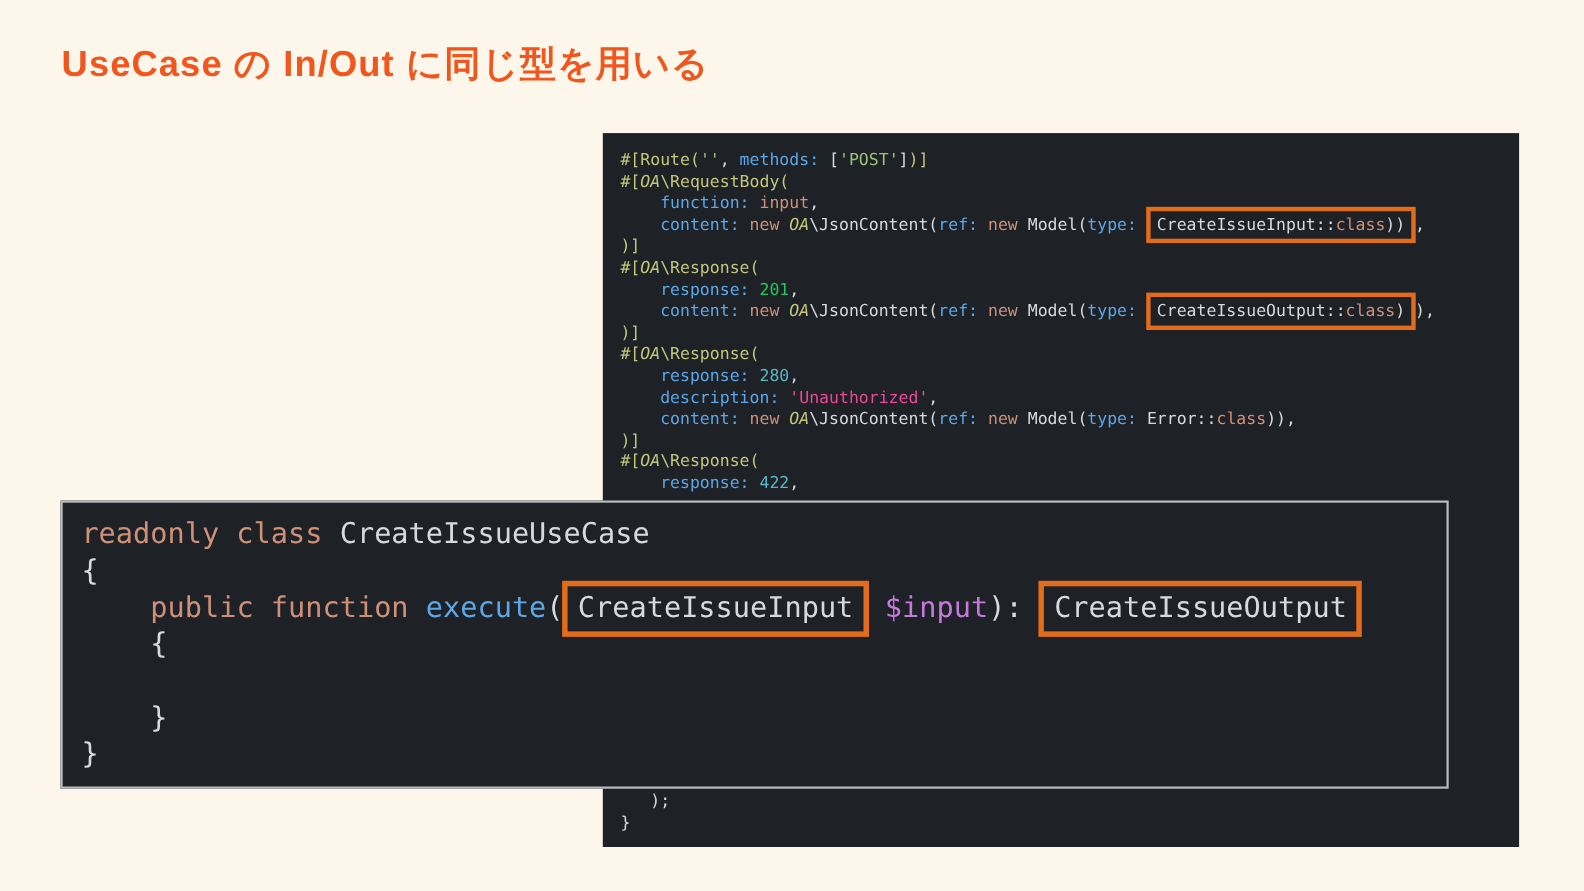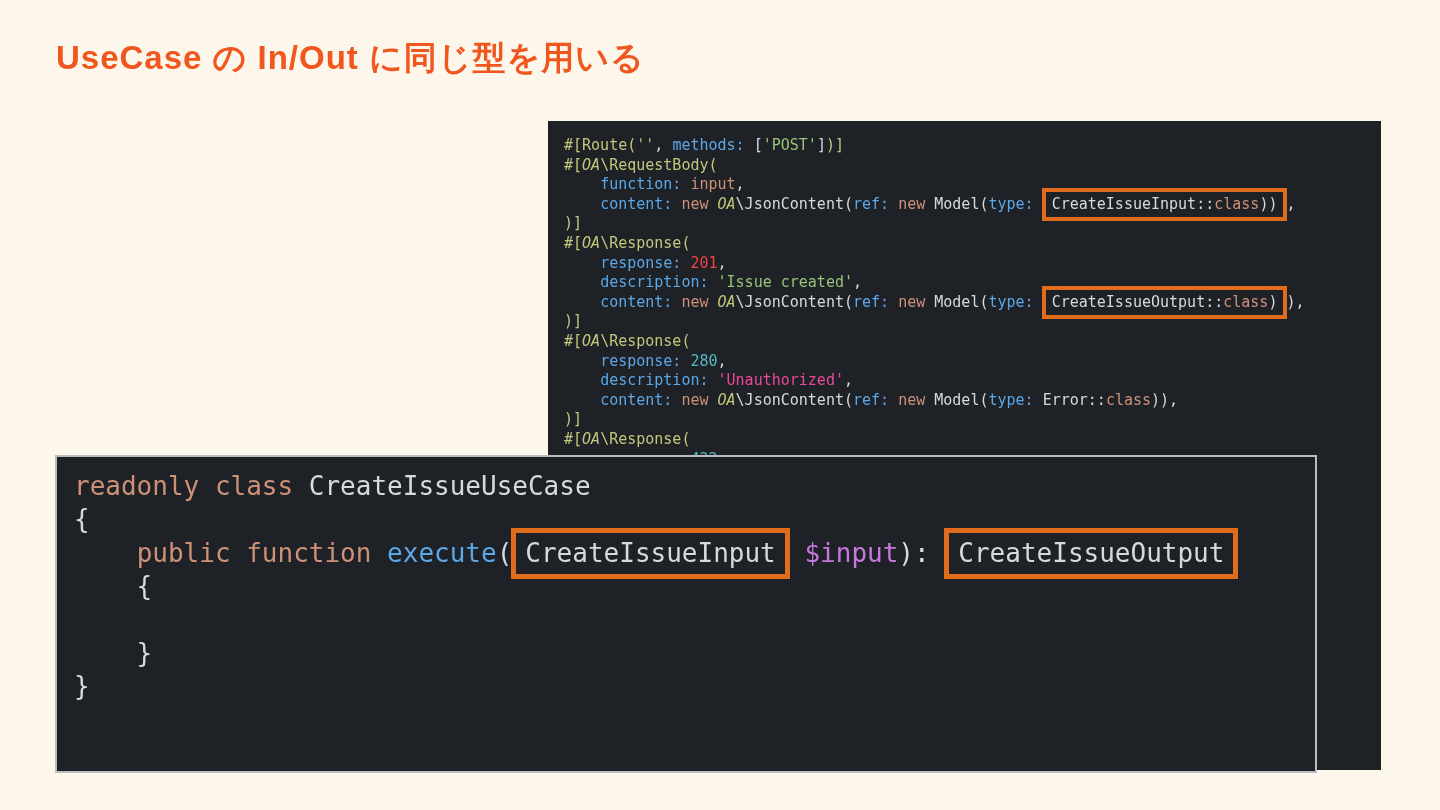--- a/index.html
+++ b/index.html
@@ -43,21 +43,21 @@
     left: 16px;
     top: 598px;
     font-family: "DejaVu Sans Mono", monospace;
     font-size: 15px;
     line-height: 19.6px;
   }
   .panel-front {
     left: 55px;
     top: 455px;
     width: 1262px;
-    height: 318px;
+    height: 262px;
     z-index: 2;
     border: 2px solid var(--panel_border, #B8BCBE);
   }
   .panel-front .code-body {
     position: absolute;
     left: 17px;
     top: 13px;
     font-family: "DejaVu Sans Mono", monospace;
     font-size: 26px;
     line-height: 33.4px;
@@ -85,22 +85,21 @@
 <h1 class="slide-title">UseCase の In/Out に同じ型を用いる</h1>
 
 <div class="code-panel panel-back">
   <div class="code-body">
       <div class="code-line"><span style="color: rgb(194, 199, 123);">#[Route(</span><span style="color: rgb(152, 195, 121);">''</span><span style="color: rgb(214, 217, 221);">, </span><span style="color: rgb(92, 167, 232);">methods: </span><span style="color: rgb(214, 217, 221);">[</span><span style="color: rgb(152, 195, 121);">'POST'</span><span style="color: rgb(214, 217, 221);">]</span><span style="color: rgb(194, 199, 123);">)]</span></div>
       <div class="code-line"><span style="color: rgb(194, 199, 123);">#[</span><span class="tok-i" style="color: rgb(194, 199, 123);">OA</span><span style="color: rgb(194, 199, 123);">\RequestBody(</span></div>
       <div class="code-line"><span style="color: rgb(214, 217, 221);">    </span><span style="color: rgb(92, 167, 232);">function: </span><span style="color: rgb(206, 145, 120);">input</span><span style="color: rgb(214, 217, 221);">,</span></div>
       <div class="code-line"><span style="color: rgb(214, 217, 221);">    </span><span style="color: rgb(92, 167, 232);">content: </span><span style="color: rgb(206, 145, 120);">new </span><span class="tok-i" style="color: rgb(194, 199, 123);">OA</span><span style="color: rgb(214, 217, 221);">\JsonContent(</span><span style="color: rgb(92, 167, 232);">ref: </span><span style="color: rgb(206, 145, 120);">new </span><span style="color: rgb(214, 217, 221);">Model(</span><span style="color: rgb(92, 167, 232);">type: </span><span class="hl"><span style="color: rgb(214, 217, 221);">CreateIssueInput::</span><span style="color: rgb(206, 145, 120);">class</span><span style="color: rgb(214, 217, 221);">))</span></span><span style="color: rgb(214, 217, 221);">,</span></div>
       <div class="code-line"><span style="color: rgb(194, 199, 123);">)]</span></div>
       <div class="code-line"><span style="color: rgb(194, 199, 123);">#[</span><span class="tok-i" style="color: rgb(194, 199, 123);">OA</span><span style="color: rgb(194, 199, 123);">\Response(</span></div>
-      <div class="code-line"><span style="color: rgb(214, 217, 221);">    </span><span style="color: rgb(92, 167, 232);">response: </span><span style="color: #ef4444;">201</span><span style="color: rgb(214, 217, 221);">,</span></div>
-      <div class="code-line"><span style="color: rgb(214, 217, 221);">    </span><span style="color: rgb(92, 167, 232);">description: </span><span style="color: rgb(152, 195, 121);">'Issue created'</span><span style="color: rgb(214, 217, 221);">,</span></div>
+      <div class="code-line"><span style="color: rgb(214, 217, 221);">    </span><span style="color: rgb(92, 167, 232);">response: </span><span style="color: #22c55e;">201</span><span style="color: rgb(214, 217, 221);">,</span></div>
       <div class="code-line"><span style="color: rgb(214, 217, 221);">    </span><span style="color: rgb(92, 167, 232);">content: </span><span style="color: rgb(206, 145, 120);">new </span><span class="tok-i" style="color: rgb(194, 199, 123);">OA</span><span style="color: rgb(214, 217, 221);">\JsonContent(</span><span style="color: rgb(92, 167, 232);">ref: </span><span style="color: rgb(206, 145, 120);">new </span><span style="color: rgb(214, 217, 221);">Model(</span><span style="color: rgb(92, 167, 232);">type: </span><span class="hl"><span style="color: rgb(214, 217, 221);">CreateIssueOutput::</span><span style="color: rgb(206, 145, 120);">class</span><span style="color: rgb(214, 217, 221);">)</span></span><span style="color: rgb(214, 217, 221);">),</span></div>
       <div class="code-line"><span style="color: rgb(194, 199, 123);">)]</span></div>
       <div class="code-line"><span style="color: rgb(194, 199, 123);">#[</span><span class="tok-i" style="color: rgb(194, 199, 123);">OA</span><span style="color: rgb(194, 199, 123);">\Response(</span></div>
       <div class="code-line"><span style="color: rgb(214, 217, 221);">    </span><span style="color: rgb(92, 167, 232);">response: </span><span style="color: rgb(86, 182, 194);">280</span><span style="color: rgb(214, 217, 221);">,</span></div>
       <div class="code-line"><span style="color: rgb(214, 217, 221);">    </span><span style="color: rgb(92, 167, 232);">description: </span><span style="color: #ec4899;">'Unauthorized'</span><span style="color: rgb(214, 217, 221);">,</span></div>
       <div class="code-line"><span style="color: rgb(214, 217, 221);">    </span><span style="color: rgb(92, 167, 232);">content: </span><span style="color: rgb(206, 145, 120);">new </span><span class="tok-i" style="color: rgb(194, 199, 123);">OA</span><span style="color: rgb(214, 217, 221);">\JsonContent(</span><span style="color: rgb(92, 167, 232);">ref: </span><span style="color: rgb(206, 145, 120);">new </span><span style="color: rgb(214, 217, 221);">Model(</span><span style="color: rgb(92, 167, 232);">type: </span><span style="color: rgb(214, 217, 221);">Error::</span><span style="color: rgb(206, 145, 120);">class</span><span style="color: rgb(214, 217, 221);">)),</span></div>
       <div class="code-line"><span style="color: rgb(194, 199, 123);">)]</span></div>
       <div class="code-line"><span style="color: rgb(194, 199, 123);">#[</span><span class="tok-i" style="color: rgb(194, 199, 123);">OA</span><span style="color: rgb(194, 199, 123);">\Response(</span></div>
       <div class="code-line"><span style="color: rgb(214, 217, 221);">    </span><span style="color: rgb(92, 167, 232);">response: </span><span style="color: rgb(86, 182, 194);">422</span><span style="color: rgb(214, 217, 221);">,</span></div>
     </div>

